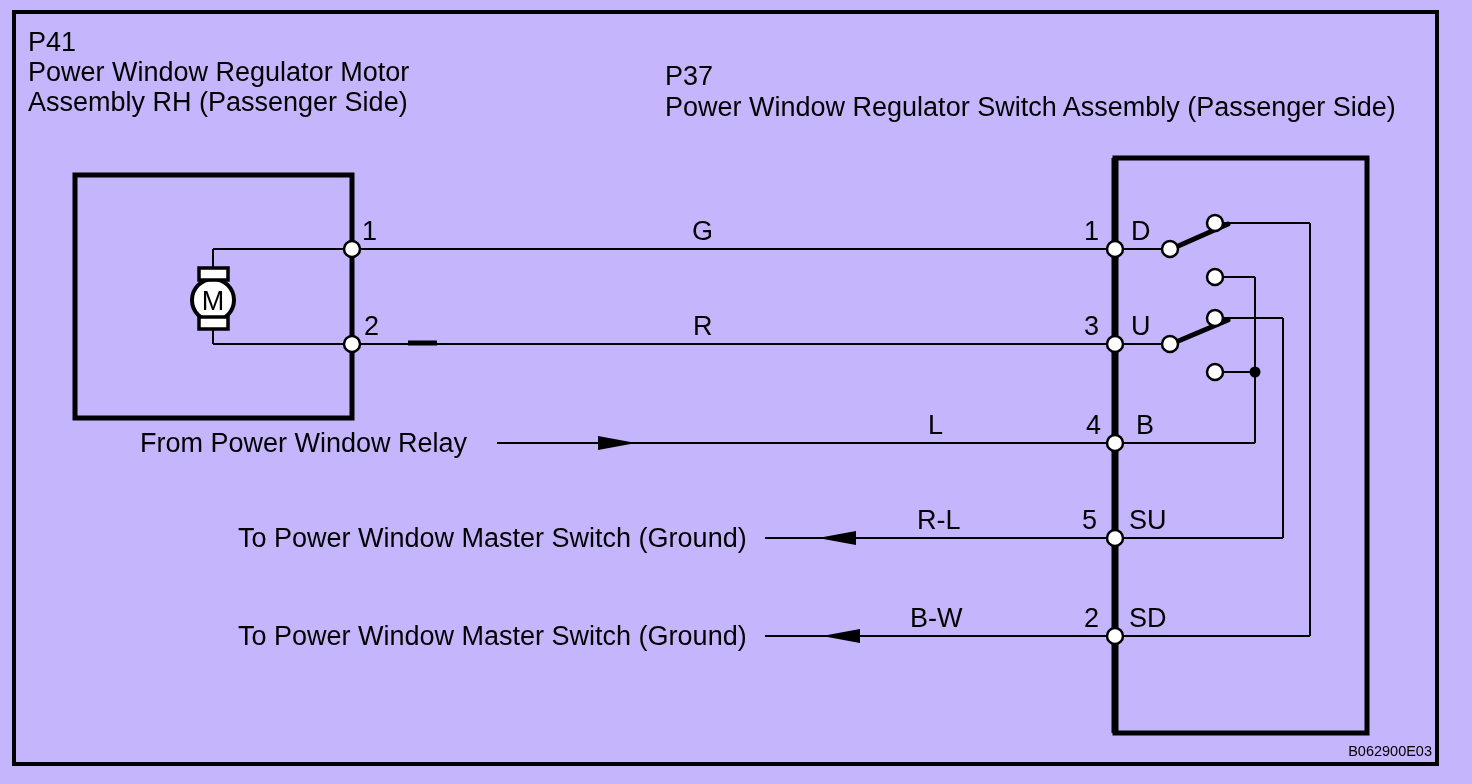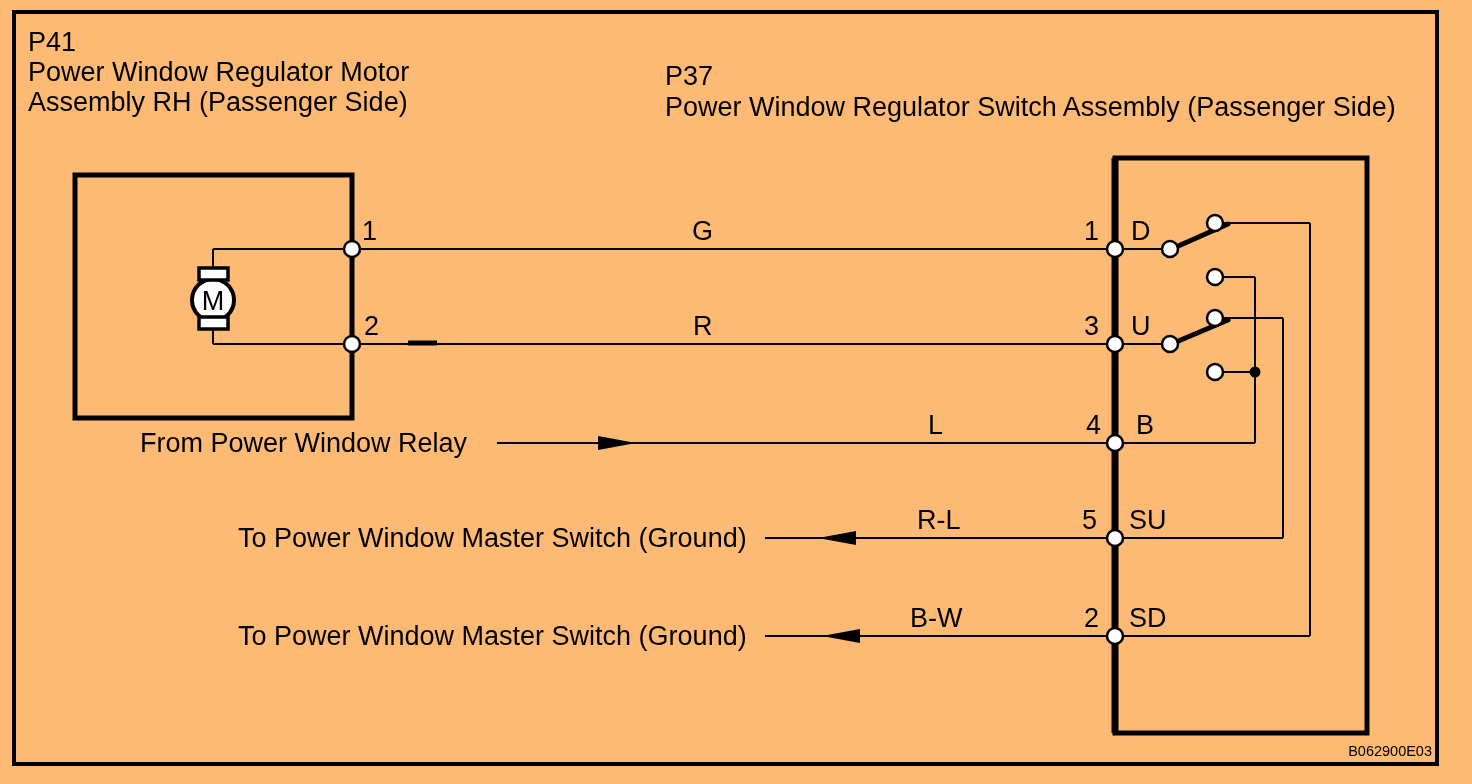--- a/index.html
+++ b/index.html
@@ -1,16 +1,16 @@
 <!DOCTYPE html>
 <html><head>
 <meta charset="utf-8">
 <style>
   html,body{margin:0;padding:0;background:#ffffff;}
-  .stage{position:relative;width:1472px;height:784px;background:#fdba74;overflow:hidden;}
+  .stage{position:relative;width:1472px;height:784px;background:#c4b5fd;overflow:hidden;}
   svg{display:block;}
   text{font-family:"Liberation Sans","DejaVu Sans",sans-serif;fill:#000000;}
   .lbl{font-size:27px;}
   .small{font-size:14.5px;}
   .wire{stroke:#000000;stroke-width:2;fill:none;}
   .box{stroke:#000000;stroke-width:5;fill:none;}
   .border{stroke:#000000;stroke-width:4;fill:none;}
   .node{stroke:#000000;stroke-width:2.5;fill:#ffffff;}
   .blade{stroke:#000000;stroke-width:5;fill:none;stroke-linecap:round;}
   .arrow{fill:#000000;stroke:none;}

